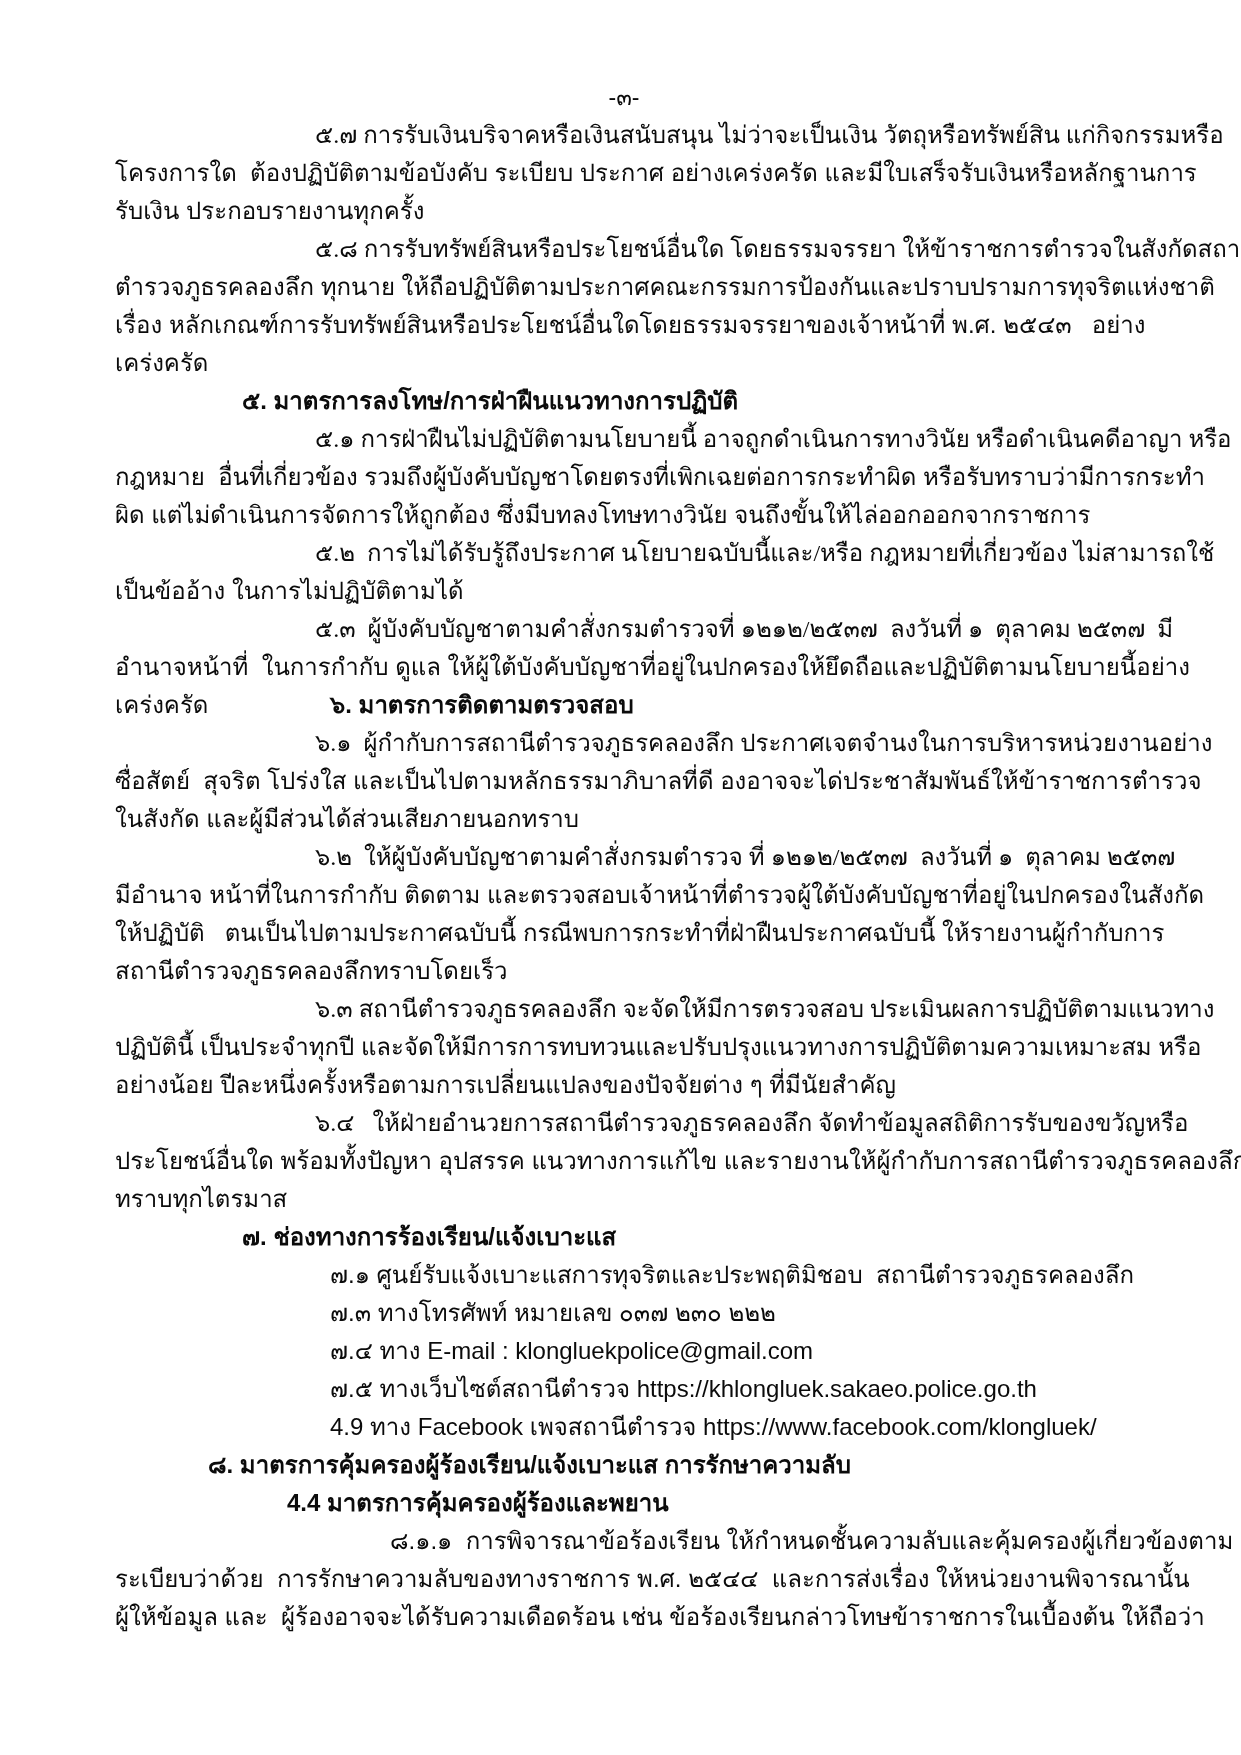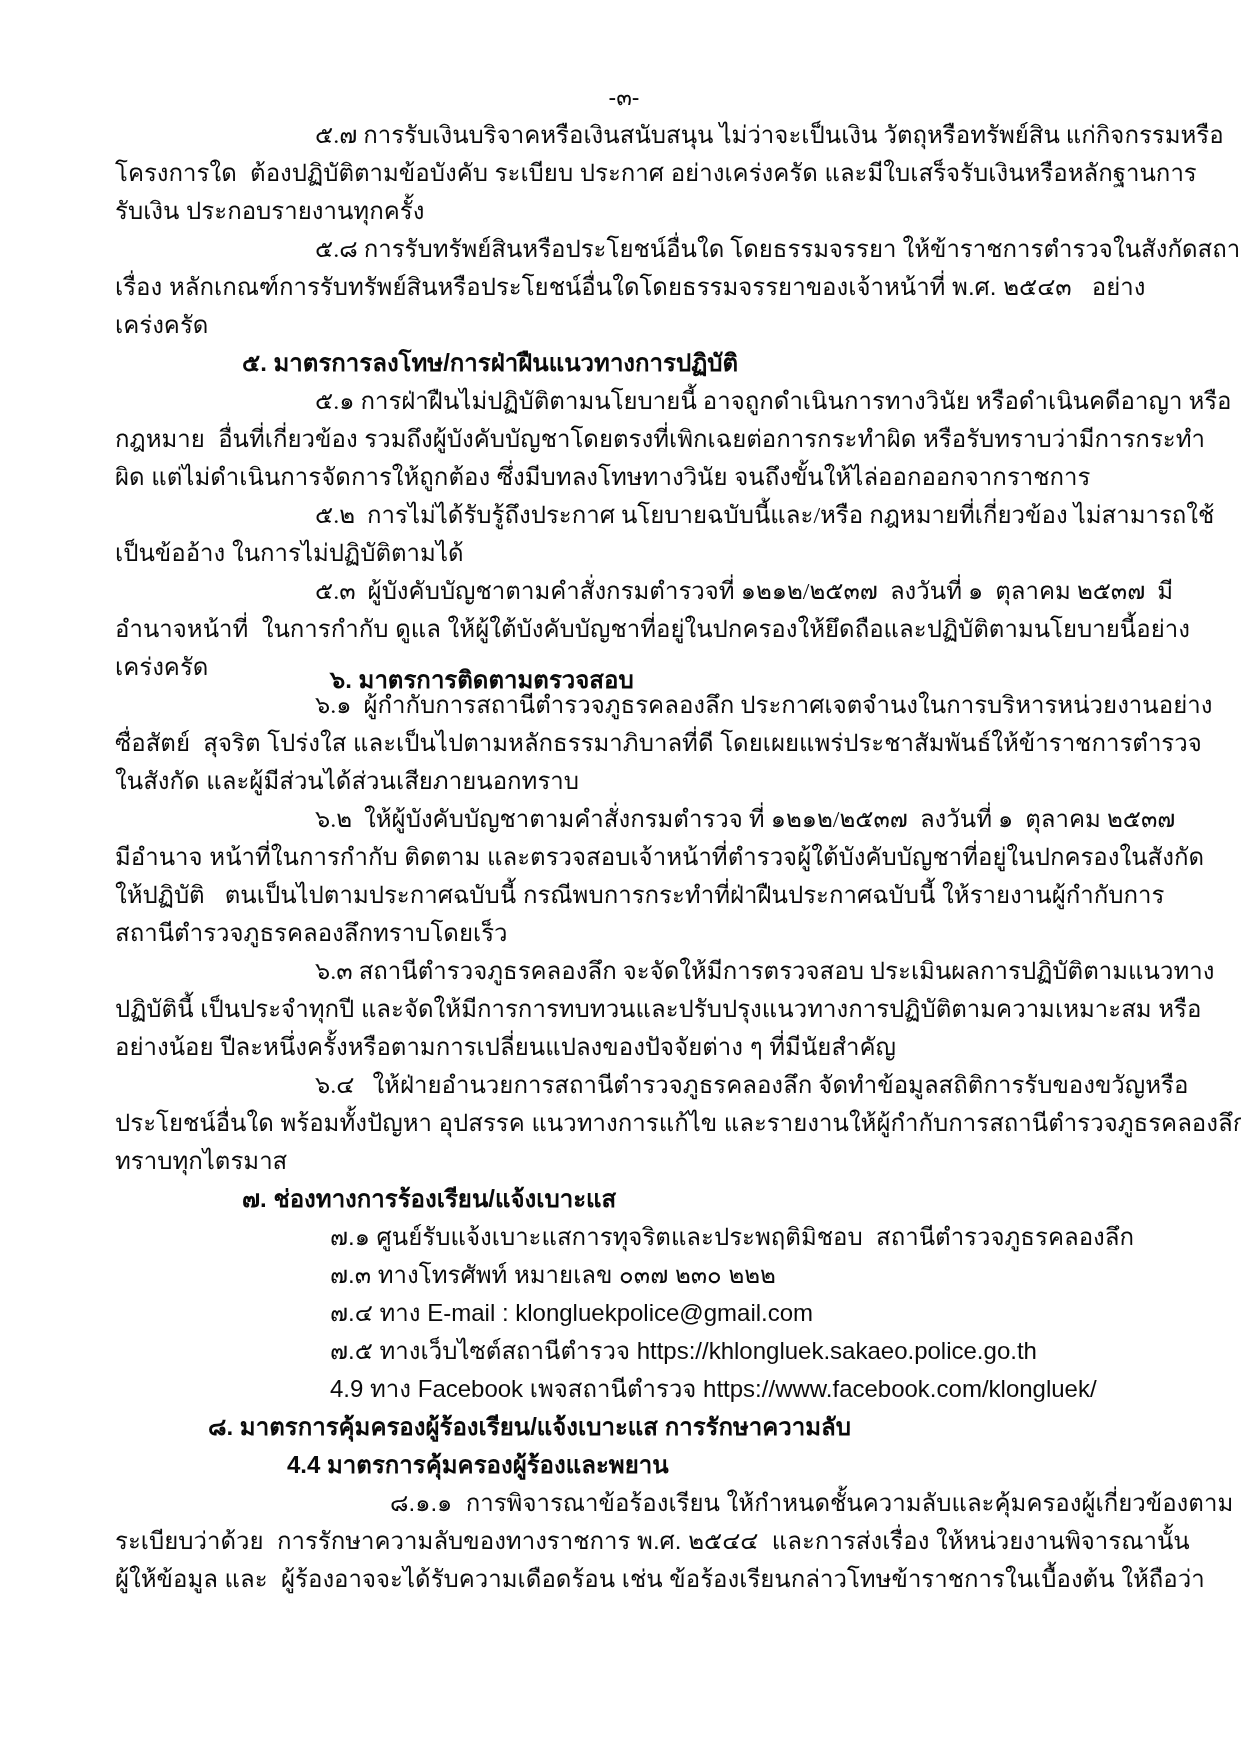--- a/index.html
+++ b/index.html
@@ -29,47 +29,48 @@
   .line.center { text-align: center; font-size: 23px; }
   .line.ind1 { padding-left: 200px; font-family: Liberation Serif, serif; }
   .line.ind2 { padding-left: 275px; }
   .line.item { padding-left: 215px; }
   .line.h    { font-weight: bold; padding-left: 127px; }
   .line.h8   { font-weight: bold; padding-left: 93px; }
   .line.h2   { font-weight: bold; padding-left: 172px; }
   .line .tab2 {
     position: absolute;
     left: 215px;
-    top: 13px;
+    top: 0;
     font-weight: bold;
   }
 </style>
 </head>
 <body>
 
 <div class="page">
   <div class="content" id="doc-content">
       <div class="line center">-๓-</div>
       <div class="line ind1">๕.๗ การรับเงินบริจาคหรือเงินสนับสนุน ไม่ว่าจะเป็นเงิน วัตถุหรือทรัพย์สิน แก่กิจกรรมหรือ</div>
       <div class="line body">โครงการใด  ต้องปฏิบัติตามข้อบังคับ ระเบียบ ประกาศ อย่างเคร่งครัด และมีใบเสร็จรับเงินหรือหลักฐานการ</div>
       <div class="line body">รับเงิน ประกอบรายงานทุกครั้ง</div>
       <div class="line ind1">๕.๘ การรับทรัพย์สินหรือประโยชน์อื่นใด โดยธรรมจรรยา ให้ข้าราชการตำรวจในสังกัดสถานี</div>
+      <div class="line body">ตำรวจภูธรคลองลึก ทุกนาย ให้ถือปฏิบัติตามประกาศคณะกรรมการป้องกันและปราบปรามการทุจริตแห่งชาติ</div>
       <div class="line body">เรื่อง หลักเกณฑ์การรับทรัพย์สินหรือประโยชน์อื่นใดโดยธรรมจรรยาของเจ้าหน้าที่ พ.ศ. ๒๕๔๓   อย่าง</div>
       <div class="line body">เคร่งครัด</div>
       <div class="line h">๕. มาตรการลงโทษ/การฝ่าฝืนแนวทางการปฏิบัติ</div>
       <div class="line ind1">๕.๑ การฝ่าฝืนไม่ปฏิบัติตามนโยบายนี้ อาจถูกดำเนินการทางวินัย หรือดำเนินคดีอาญา หรือ</div>
       <div class="line body">กฎหมาย  อื่นที่เกี่ยวข้อง รวมถึงผู้บังคับบัญชาโดยตรงที่เพิกเฉยต่อการกระทำผิด หรือรับทราบว่ามีการกระทำ</div>
       <div class="line body">ผิด แต่ไม่ดำเนินการจัดการให้ถูกต้อง ซึ่งมีบทลงโทษทางวินัย จนถึงขั้นให้ไล่ออกออกจากราชการ</div>
       <div class="line ind1">๕.๒  การไม่ได้รับรู้ถึงประกาศ นโยบายฉบับนี้และ/หรือ กฎหมายที่เกี่ยวข้อง ไม่สามารถใช้</div>
       <div class="line body">เป็นข้ออ้าง ในการไม่ปฏิบัติตามได้</div>
       <div class="line ind1">๕.๓  ผู้บังคับบัญชาตามคำสั่งกรมตำรวจที่ ๑๒๑๒/๒๕๓๗  ลงวันที่ ๑  ตุลาคม ๒๕๓๗  มี</div>
       <div class="line body">อำนาจหน้าที่  ในการกำกับ ดูแล ให้ผู้ใต้บังคับบัญชาที่อยู่ในปกครองให้ยึดถือและปฏิบัติตามนโยบายนี้อย่าง</div>
       <div class="line body mix"><span>เคร่งครัด</span><span class="tab2">๖. มาตรการติดตามตรวจสอบ</span></div>
       <div class="line ind1">๖.๑  ผู้กำกับการสถานีตำรวจภูธรคลองลึก ประกาศเจตจำนงในการบริหารหน่วยงานอย่าง</div>
-      <div class="line body">ซื่อสัตย์  สุจริต โปร่งใส และเป็นไปตามหลักธรรมาภิบาลที่ดี โดยเผยแพร่ประชาสัมพันธ์ให้ข้าราชการตำรวจ</div>
+      <div class="line body">ซื่อสัตย์  สุจริต โปร่งใส และเป็นไปตามหลักธรรมาภิบาลที่ดี องอาจจะได่ประชาสัมพันธ์ให้ข้าราชการตำรวจ</div>
       <div class="line body">ในสังกัด และผู้มีส่วนได้ส่วนเสียภายนอกทราบ</div>
       <div class="line ind1">๖.๒  ให้ผู้บังคับบัญชาตามคำสั่งกรมตำรวจ ที่ ๑๒๑๒/๒๕๓๗  ลงวันที่ ๑  ตุลาคม ๒๕๓๗</div>
       <div class="line body">มีอำนาจ หน้าที่ในการกำกับ ติดตาม และตรวจสอบเจ้าหน้าที่ตำรวจผู้ใต้บังคับบัญชาที่อยู่ในปกครองในสังกัด</div>
       <div class="line body">ให้ปฏิบัติ   ตนเป็นไปตามประกาศฉบับนี้ กรณีพบการกระทำที่ฝ่าฝืนประกาศฉบับนี้ ให้รายงานผู้กำกับการ</div>
       <div class="line body">สถานีตำรวจภูธรคลองลึกทราบโดยเร็ว</div>
       <div class="line ind1">๖.๓ สถานีตำรวจภูธรคลองลึก จะจัดให้มีการตรวจสอบ ประเมินผลการปฏิบัติตามแนวทาง</div>
       <div class="line body">ปฏิบัตินี้ เป็นประจำทุกปี และจัดให้มีการการทบทวนและปรับปรุงแนวทางการปฏิบัติตามความเหมาะสม หรือ</div>
       <div class="line body">อย่างน้อย ปีละหนึ่งครั้งหรือตามการเปลี่ยนแปลงของปัจจัยต่าง ๆ ที่มีนัยสำคัญ</div>
       <div class="line ind1">๖.๔   ให้ฝ่ายอำนวยการสถานีตำรวจภูธรคลองลึก จัดทำข้อมูลสถิติการรับของขวัญหรือ</div>
       <div class="line body">ประโยชน์อื่นใด พร้อมทั้งปัญหา อุปสรรค แนวทางการแก้ไข และรายงานให้ผู้กำกับการสถานีตำรวจภูธรคลองลึก</div>

